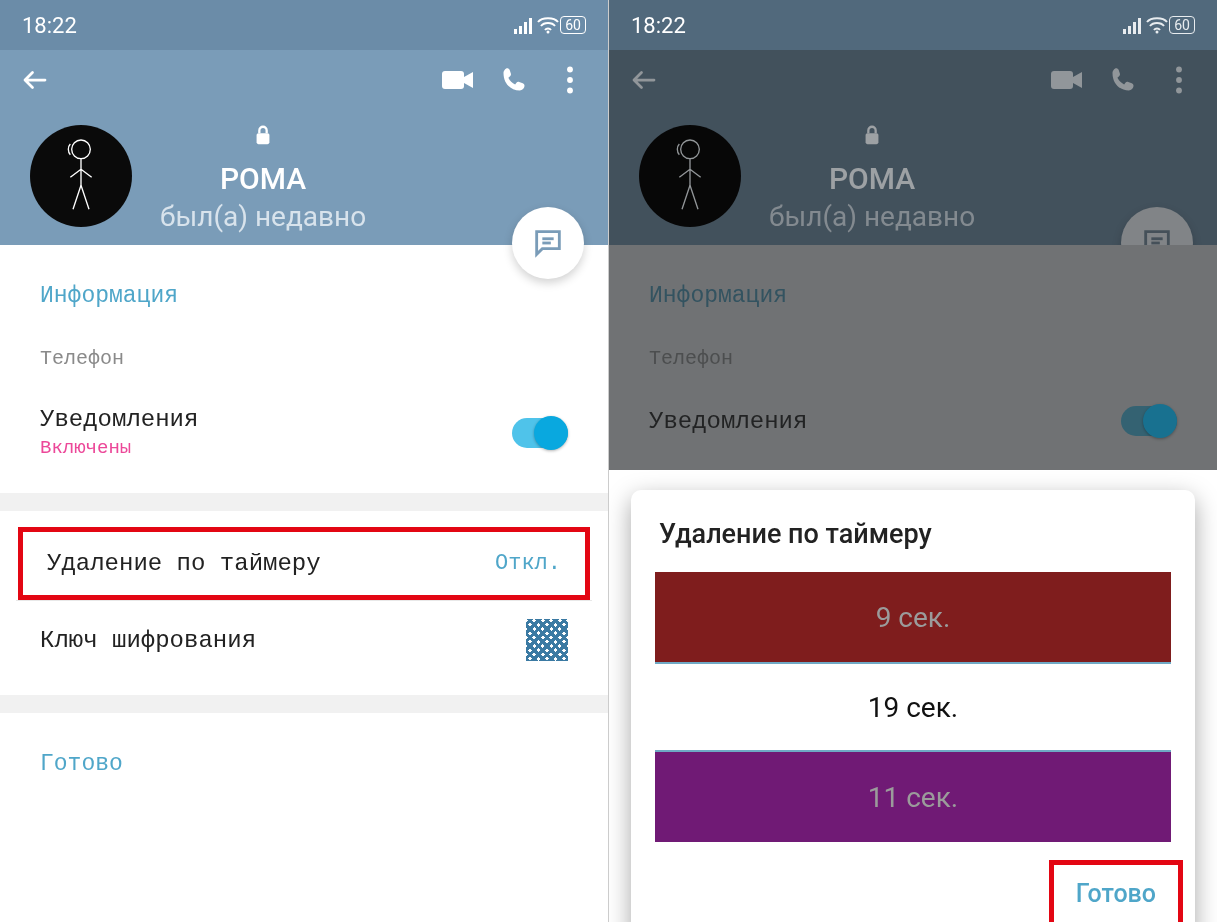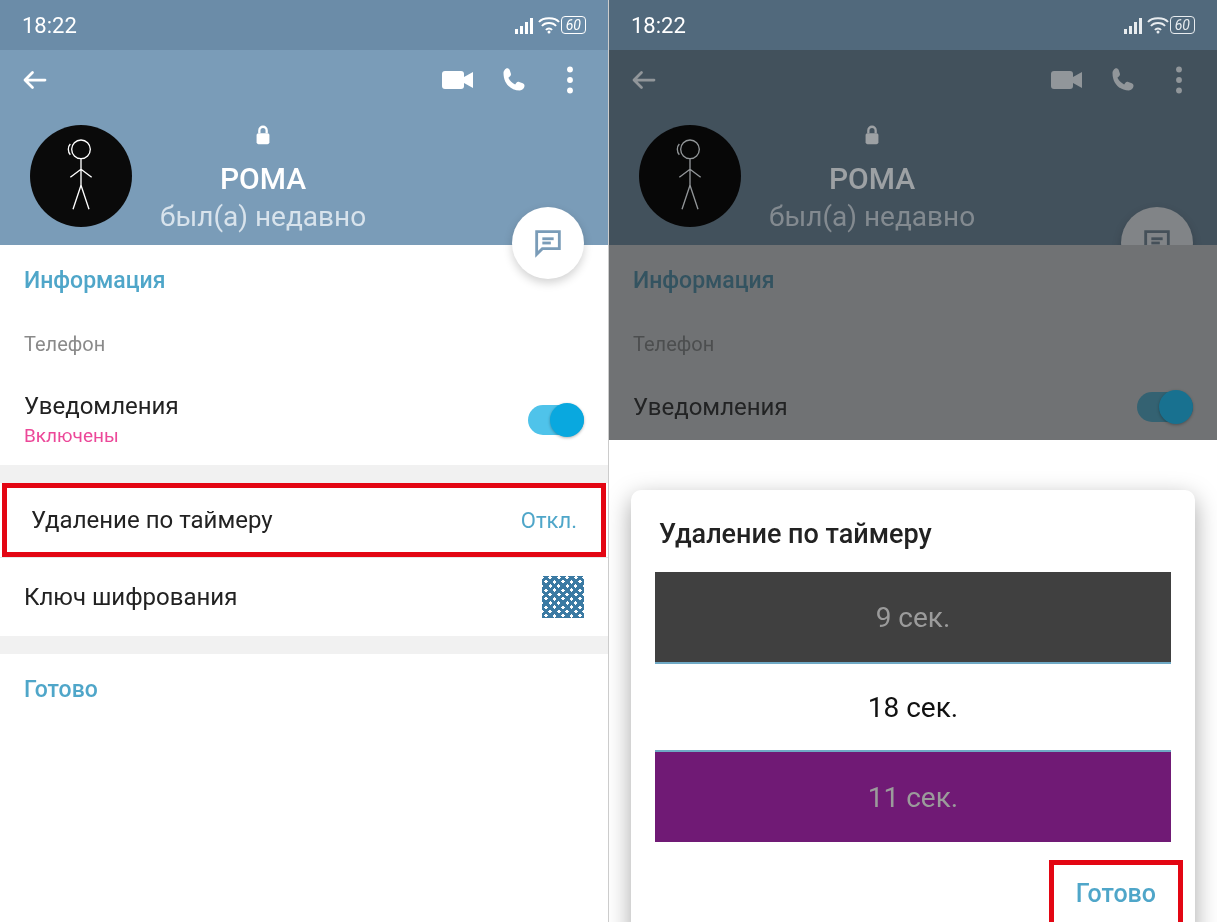--- a/index.html
+++ b/index.html
@@ -25,21 +25,21 @@
     height: 50px;
     background: #6b8ca8;
     color: #fff;
     display: flex;
     align-items: center;
     padding: 0 22px;
     font-size: 22px;
     font-weight: 400;
   }
   .statusbar .time { flex: 1; }
-  .statusbar .icons { display: flex; gap: 0; align-items: flex-end; font-style: italic; }
+  .statusbar .icons { display: flex; gap: 0; align-items: flex-end; }
   .signal-icon, .wifi-icon, .battery-icon { display: inline-flex; }
   .battery-label { font-size: 14px; border: 1.5px solid #fff; border-radius: 4px; padding: 0 4px; line-height: 16px; }
   
   
   .header {
     background: #7a9cb8;
     position: relative;
     height: 195px;
   }
   .header-top {
@@ -77,21 +77,22 @@
     background: #fff;
     border-radius: 50%;
     box-shadow: 0 4px 10px rgba(0,0,0,0.18);
     display: flex; align-items:center; justify-content:center;
     cursor: pointer;
   }
   
   
   .section {
     background: #fff;
-    padding: 0;
+    padding: 16px;
+    font-family: Liberation Mono, monospace;
   }
   .section-title {
     color: #4fa6c9;
     font-size: 23px;
     font-weight: 500;
     padding: 22px 24px 18px;
   }
   .section-sub {
     color: #8a8a8a;
     font-size: 20px;
@@ -410,22 +411,22 @@
       <div class="label">
         <div style="color:#303233">Уведомления</div>
       </div>
       <div class="toggle" style="background:#3d8fab"></div>
     </div>
   </div>
 
   <div class="dialog">
     <div class="dialog-title">Удаление по таймеру</div>
     <div class="picker">
-      <div class="picker-item" style="background:#404040">9 сек.</div>
-      <div class="picker-item selected">18 сек.</div>
+      <div class="picker-item" style="background:#7f1d1d">9 сек.</div>
+      <div class="picker-item selected">19 сек.</div>
       <div class="picker-item" style="background:#701a75">11 сек.</div>
     </div>
     <div class="dialog-actions">
       <div class="dialog-done">Готово</div>
     </div>
   </div>
 
 </div>
 
 </body></html>

